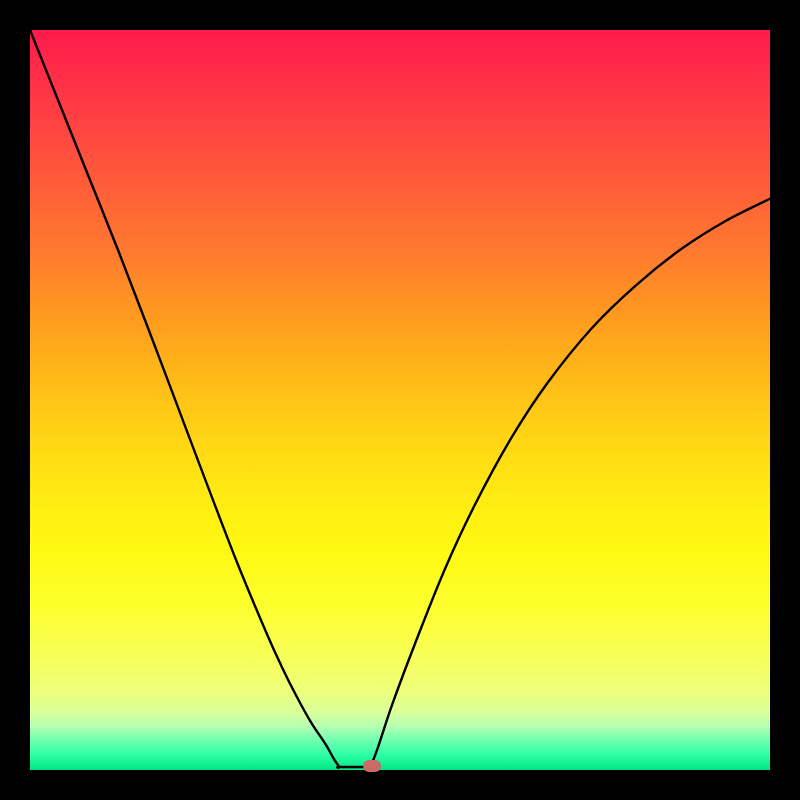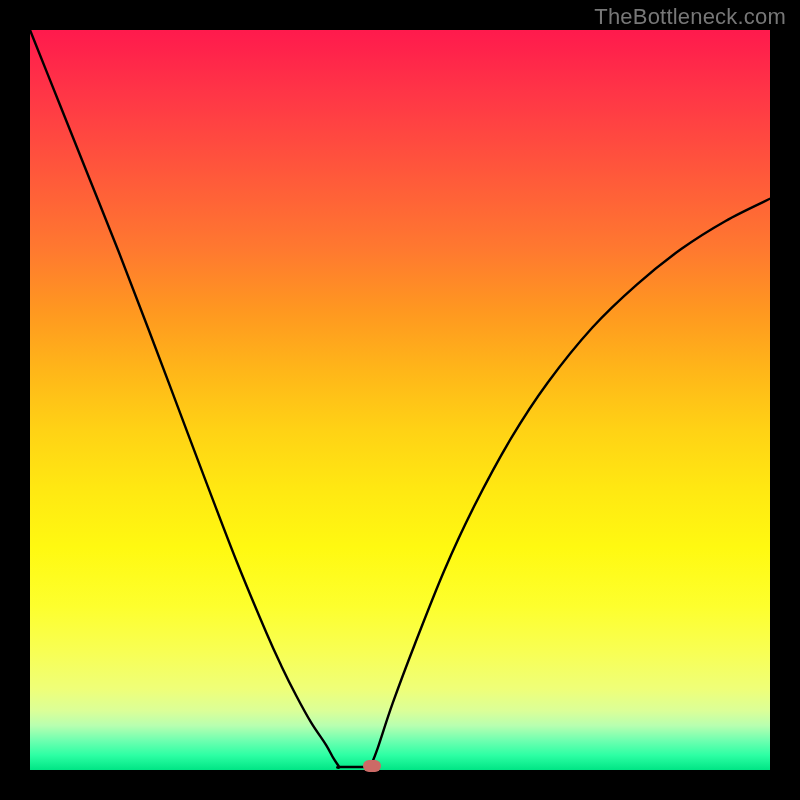--- a/index.html
+++ b/index.html
@@ -70,21 +70,20 @@
     height: 12px;
     border-radius: 6px;
     background: #cc6a66;
     transform: translate(-50%, -50%);
   }
 </style>
 </head>
 <body>
 
 <div class="frame">
-  <div class="watermark">TheBottleneck.com</div>
 
   <div class="plot">
     <svg class="curve" viewBox="0 0 740 740" preserveAspectRatio="none">
       <path id="curve-path" fill="none" stroke="#000" stroke-width="2.4" stroke-linejoin="round" stroke-linecap="round" d="M 0.00 0.00 C 4.93 12.33, 19.73 49.33, 29.60 74.00 C 39.47 98.67, 49.33 123.33, 59.20 148.00 C 69.07 172.67, 78.93 196.84, 88.80 222.00 C 98.67 247.16, 108.53 273.06, 118.40 298.96 C 128.27 324.86, 138.13 351.25, 148.00 377.40 C 157.87 403.55, 167.73 429.94, 177.60 455.84 C 187.47 481.74, 197.33 508.13, 207.20 532.80 C 217.07 557.47, 229.40 586.57, 236.80 603.84 C 244.20 621.11, 246.67 626.04, 251.60 636.40 C 256.53 646.76, 261.47 656.63, 266.40 666.00 C 271.33 675.37, 276.27 684.50, 281.20 692.64 C 286.13 700.78, 292.30 708.92, 296.00 714.84 C 299.70 720.76, 301.18 724.46, 303.40 728.16 C 305.62 731.86, 308.33 735.56, 309.32 737.04 C 310.31 738.52, 304.14 737.04, 309.32 737.04 C 314.50 737.04, 335.22 737.04, 340.40 737.04 C 345.58 737.04, 339.17 740.25, 340.40 737.04 C 341.63 733.83, 344.10 728.41, 347.80 717.80 C 351.50 707.19, 356.43 690.67, 362.60 673.40 C 368.77 656.13, 376.17 636.40, 384.80 614.20 C 393.43 592.00, 404.53 563.14, 414.40 540.20 C 424.27 517.26, 432.90 498.51, 444.00 476.56 C 455.10 454.61, 468.67 429.20, 481.00 408.48 C 493.33 387.76, 504.43 370.74, 518.00 352.24 C 531.57 333.74, 547.60 313.76, 562.40 297.48 C 577.20 281.20, 592.00 267.63, 606.80 254.56 C 621.60 241.49, 636.40 229.65, 651.20 219.04 C 666.00 208.43, 680.80 199.31, 695.60 190.92 C 710.40 182.53, 732.60 172.42, 740.00 168.72"></path>
     </svg>
     <div id="marker" class="marker" style="left: 341.88px; top: 735.56px;"></div>
   </div>
 </div>
 
 </body></html>

